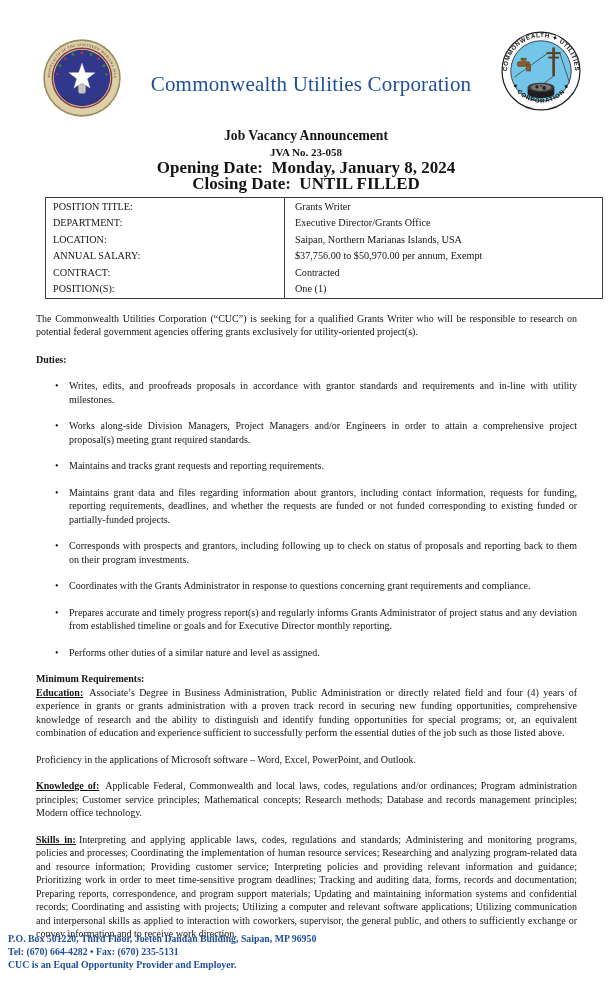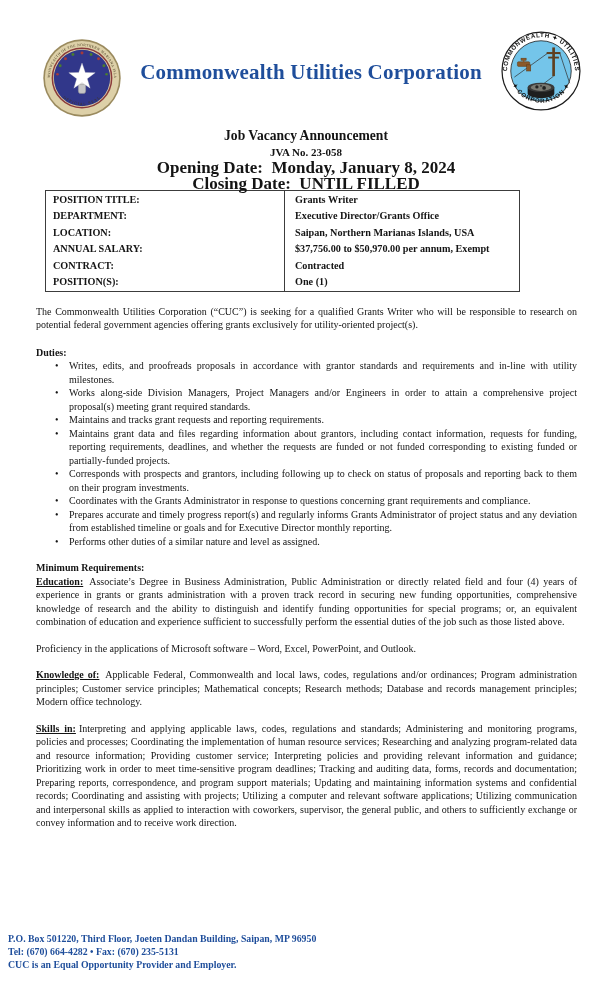--- a/index.html
+++ b/index.html
@@ -9,49 +9,49 @@
     background:#ffffff; font-family:"Liberation Serif", serif; color:#141414;
     overflow:hidden;
   }
   .pre { white-space:pre-wrap; }
 
   
   .header { display:flex; align-items:flex-start; padding:30px 30px 0 42px; }
   .seal-wrap { width:80px; flex:0 0 80px; margin-top:8px; }
   .cuc-wrap  { width:82px; flex:0 0 82px; }
   .org-title {
-    flex:1; text-align:center; color:#1f4e9b; font-weight:bold;
-    font-size:21px; letter-spacing:0.2px; margin-top:30px;
+    flex:1; text-align:center; color:#1f4e9b; font-weight:normal;
+    font-size:21px; letter-spacing:0.2px; margin-top:42px;
   }
 
   .announce { text-align:center; margin-top:6px; }
   .a1 { font-size:13.6px; font-weight:bold; }
   .a2 { font-size:11px; font-weight:bold; margin-top:2px; }
   .a3 { font-size:17px; font-weight:bold; margin-top:3px; line-height:13px; }
 
   
   .pos-table {
-    margin:0 0 0 45px; width:475px;
+    margin:7px 0 0 45px; width:558px;
     border:1.3px solid #3c3c3c;
     display:grid; grid-template-columns:238px 1fr;
-    font-size:10.2px; font-weight:bold; line-height:15.6px;
+    font-size:10.2px; font-weight:normal; line-height:15.6px;
   }
   .pos-table .tl { padding:0.5px 4px 0.5px 7px; }
   .pos-table .tv { padding:0.5px 4px 0.5px 10px; border-left:1.2px solid #3c3c3c; }
 
   
   .bodytext { margin:3px 35px 0 36px; font-size:10px; line-height:13.5px; }
   .bodytext p { text-align:justify; }
   .sp  { margin-top:13px; }
   .sp2 { margin-top:14px; }
   .bold { font-weight:bold; }
   .lead { font-weight:bold; text-decoration:underline; margin-right:6px; }
   .lead-tight { margin-right:3px; }
 
-  .duty { display:flex; }
+  .duty { display:flex;margin-top:13px; }
   .duty .b { flex:0 0 14px; margin-left:19px; }
   .duty .b::before { content:"\2022"; }
   .duty .t { flex:1; text-align:justify; }
 
   
   .footer {
     position:absolute; left:8px; right:0; top:933px; text-align:left;
     color:#1f4e9b; font-weight:bold; font-size:9.8px; line-height:12.8px;
   }
 </style>

